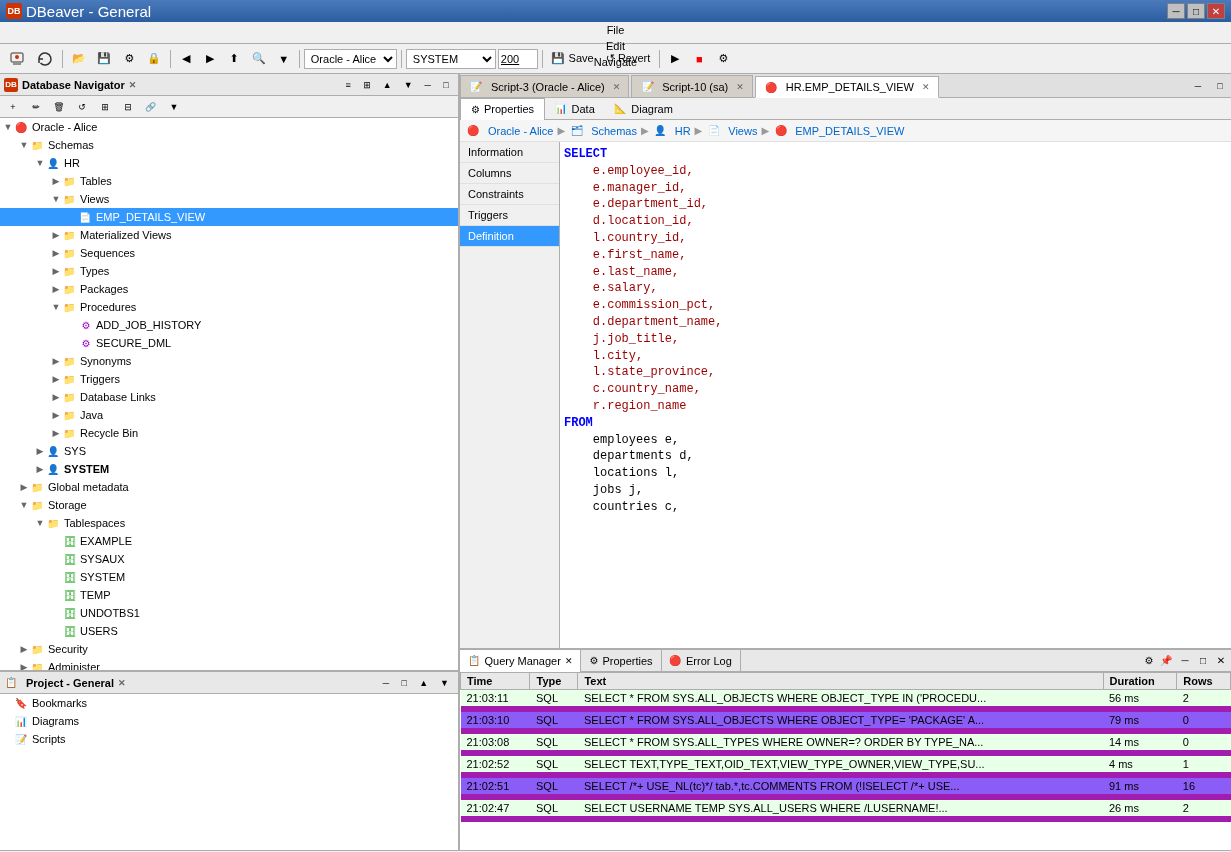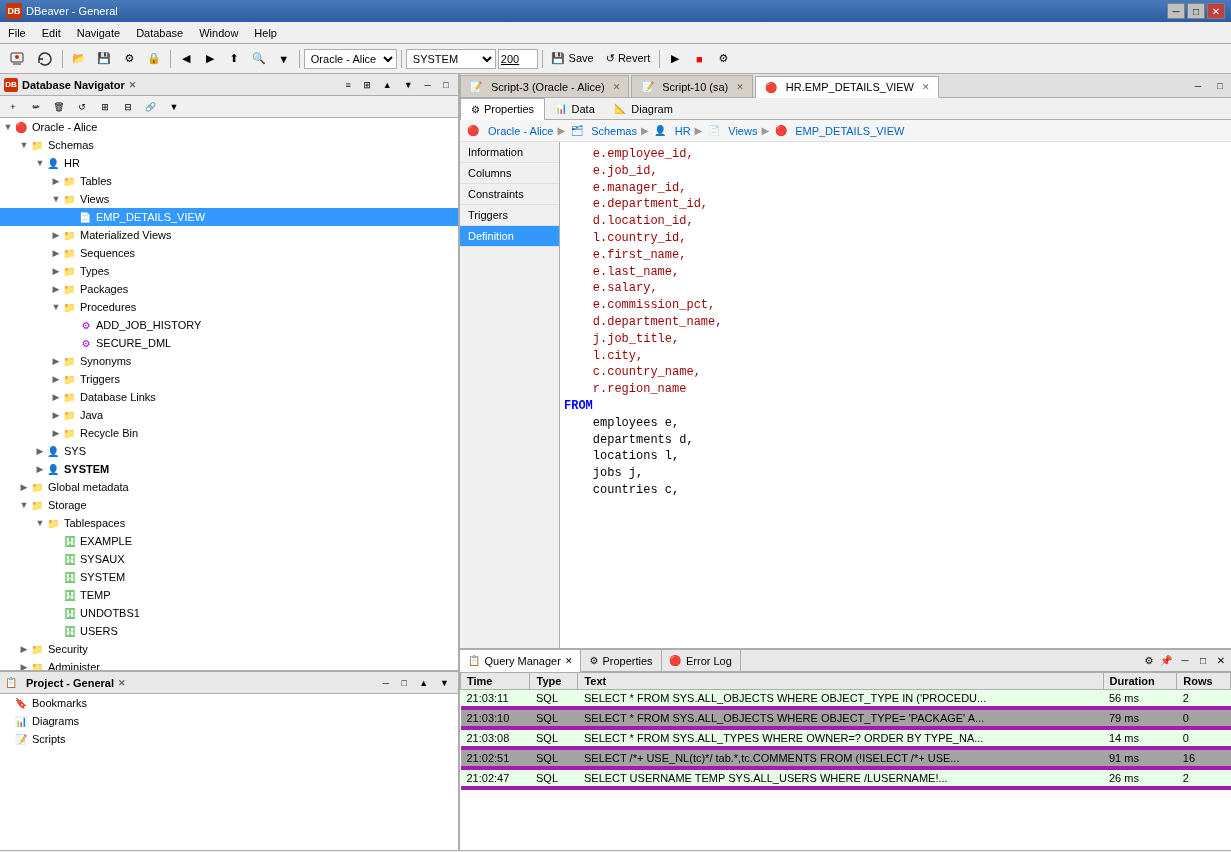--- a/index.html
+++ b/index.html
@@ -2,27 +2,27 @@
 <html><head>
   <meta charset="utf-8">
   <style>
     * { box-sizing: border-box; margin: 0; padding: 0; }
     body { font-family: 'Segoe UI', Tahoma, Geneva, Verdana, sans-serif; font-size: 11px; background: #d4d0c8; color: #000; overflow: hidden; }
 
     
     .title-bar { background: linear-gradient(to bottom, #4a7abc, #2a5da0); color: white; padding: 3px 6px; display: flex; align-items: center; justify-content: space-between; height: 22px; }
     .title-bar-left { display: flex; align-items: center; gap: 4px; }
     .title-bar-icon { width: 16px; height: 16px; background: #cc3300; border-radius: 2px; display: flex; align-items: center; justify-content: center; font-size: 9px; color: white; font-weight: bold; }
-    .title-bar-text { font-size: 11px; font-weight: normal; }
+    .title-bar-text { font-size: 15px; font-weight: normal; }
     .title-bar-controls { display: flex; gap: 2px; }
     .title-btn { width: 18px; height: 16px; background: #c0c0c0; border: 1px solid #808080; display: flex; align-items: center; justify-content: center; font-size: 10px; cursor: pointer; color: #000; }
     .title-btn.close { background: #c04040; color: white; }
 
     
-    .menu-bar { background: #f0f0f0; border-bottom: 1px solid #adadad; display: flex; align-items: center; height: 22px; }
+    .menu-bar { background: #f0f0f0; border-bottom: 1px solid #adadad; display: flex; align-items: center; height: 22px; flex-direction: column; }
     .menu-item { padding: 2px 8px; cursor: pointer; font-size: 11px; }
 
     
     .toolbar { background: #f0f0f0; border-bottom: 1px solid #adadad; display: flex; align-items: center; padding: 2px 4px; height: 30px; gap: 2px; flex-wrap: wrap; }
     .tb-btn { padding: 2px 4px; border: 1px solid transparent; cursor: pointer; background: transparent; display: flex; align-items: center; justify-content: center; min-width: 22px; height: 22px; font-size: 11px; }
     .tb-sep { width: 1px; background: #adadad; height: 18px; margin: 0 2px; }
     .tb-select { height: 20px; font-size: 11px; border: 1px solid #adadad; background: white; padding: 0 2px; }
     .tb-input { height: 20px; width: 40px; font-size: 11px; border: 1px solid #adadad; padding: 0 2px; text-decoration: underline; }
 
     
@@ -94,23 +94,23 @@
     .query-tabs { display: flex; height: 22px; }
     .query-tab { display: flex; align-items: center; padding: 2px 8px; border-right: 1px solid #adadad; cursor: pointer; font-size: 11px; gap: 4px; }
     .query-tab.active { background: white; }
     .query-tab-controls { display: flex; gap: 2px; padding: 2px; }
     .q-ctrl-btn { width: 16px; height: 16px; display: flex; align-items: center; justify-content: center; font-size: 10px; cursor: pointer; background: transparent; border: none; }
 
     
     .query-table { flex: 1; overflow: auto; background: white; }
     .query-table table { width: 100%; border-collapse: collapse; font-size: 11px; }
     .query-table th { background: #e8e8e8; border: 1px solid #adadad; padding: 2px 6px; text-align: left; font-weight: bold; position: sticky; top: 0; }
-    .query-table td { border-bottom: 4px solid #a21caf; padding: 2px 6px; }
+    .query-table td { border-bottom: 6px solid #a21caf; padding: 2px 6px; }
     .query-table tr.row-green { background: #e8ffe8; }
-    .query-table tr.row-white { background: #a3a3a3; }
+    .query-table tr.row-white { background: #8b5cf6; }
 
     
     .status-bar { background: #f0f0f0; border-top: 1px solid #adadad; height: 22px; display: flex; align-items: center; padding: 0 4px; gap: 4px; font-size: 11px; }
 
     
     ::-webkit-scrollbar { width: 12px; height: 12px; }
     ::-webkit-scrollbar-track { background: #f0f0f0; }
     ::-webkit-scrollbar-thumb { background: #c0c0c0; border: 1px solid #adadad; }
 
     .folder-icon { color: #e8a000; }
@@ -588,33 +588,34 @@
 
           <div class="prop-sidenav">
             <div class="prop-nav-item">Information</div>
             <div class="prop-nav-item">Columns</div>
             <div class="prop-nav-item">Constraints</div>
             <div class="prop-nav-item">Triggers</div>
             <div class="prop-nav-item active">Definition</div>
           </div>
 
           <div class="sql-area">
+            <div><span class="sql-keyword">SELECT</span></div>
             <div>&nbsp;&nbsp;&nbsp;&nbsp;<span class="sql-column">e.employee_id,</span></div>
-            <div>&nbsp;&nbsp;&nbsp;&nbsp;<span class="sql-column">e.job_id,</span></div>
             <div>&nbsp;&nbsp;&nbsp;&nbsp;<span class="sql-column">e.manager_id,</span></div>
             <div>&nbsp;&nbsp;&nbsp;&nbsp;<span class="sql-column">e.department_id,</span></div>
             <div>&nbsp;&nbsp;&nbsp;&nbsp;<span class="sql-column">d.location_id,</span></div>
             <div>&nbsp;&nbsp;&nbsp;&nbsp;<span class="sql-column">l.country_id,</span></div>
             <div>&nbsp;&nbsp;&nbsp;&nbsp;<span class="sql-column">e.first_name,</span></div>
             <div>&nbsp;&nbsp;&nbsp;&nbsp;<span class="sql-column">e.last_name,</span></div>
             <div>&nbsp;&nbsp;&nbsp;&nbsp;<span class="sql-column">e.salary,</span></div>
             <div>&nbsp;&nbsp;&nbsp;&nbsp;<span class="sql-column">e.commission_pct,</span></div>
             <div>&nbsp;&nbsp;&nbsp;&nbsp;<span class="sql-column">d.department_name,</span></div>
             <div>&nbsp;&nbsp;&nbsp;&nbsp;<span class="sql-column">j.job_title,</span></div>
             <div>&nbsp;&nbsp;&nbsp;&nbsp;<span class="sql-column">l.city,</span></div>
+            <div>&nbsp;&nbsp;&nbsp;&nbsp;<span class="sql-column">l.state_province,</span></div>
             <div>&nbsp;&nbsp;&nbsp;&nbsp;<span class="sql-column">c.country_name,</span></div>
             <div>&nbsp;&nbsp;&nbsp;&nbsp;<span class="sql-column">r.region_name</span></div>
             <div><span class="sql-keyword">FROM</span></div>
             <div>&nbsp;&nbsp;&nbsp;&nbsp;<span class="sql-text">employees e,</span></div>
             <div>&nbsp;&nbsp;&nbsp;&nbsp;<span class="sql-text">departments d,</span></div>
             <div>&nbsp;&nbsp;&nbsp;&nbsp;<span class="sql-text">locations l,</span></div>
             <div>&nbsp;&nbsp;&nbsp;&nbsp;<span class="sql-text">jobs j,</span></div>
             <div>&nbsp;&nbsp;&nbsp;&nbsp;<span class="sql-text">countries c,</span></div>
           </div>
         </div>
@@ -673,20 +674,27 @@
       <td>79 ms</td>
       <td>0</td>
     </tr>
                 <tr class="row-green">
       <td>21:03:08</td>
       <td>SQL</td>
       <td>SELECT * FROM SYS.ALL_TYPES WHERE OWNER=? ORDER BY TYPE_NA...</td>
       <td>14 ms</td>
       <td>0</td>
     </tr>
+                <tr class="row-green">
+      <td>21:02:52</td>
+      <td>SQL</td>
+      <td>SELECT TEXT,TYPE_TEXT,OID_TEXT,VIEW_TYPE_OWNER,VIEW_TYPE,SU...</td>
+      <td>4 ms</td>
+      <td>1</td>
+    </tr>
                 <tr class="row-white">
       <td>21:02:51</td>
       <td>SQL</td>
       <td>SELECT /*+ USE_NL(tc)*/ tab.*,tc.COMMENTS FROM (!ISELECT /*+ USE...</td>
       <td>91 ms</td>
       <td>16</td>
     </tr>
                 <tr class="row-green">
       <td>21:02:47</td>
       <td>SQL</td>

